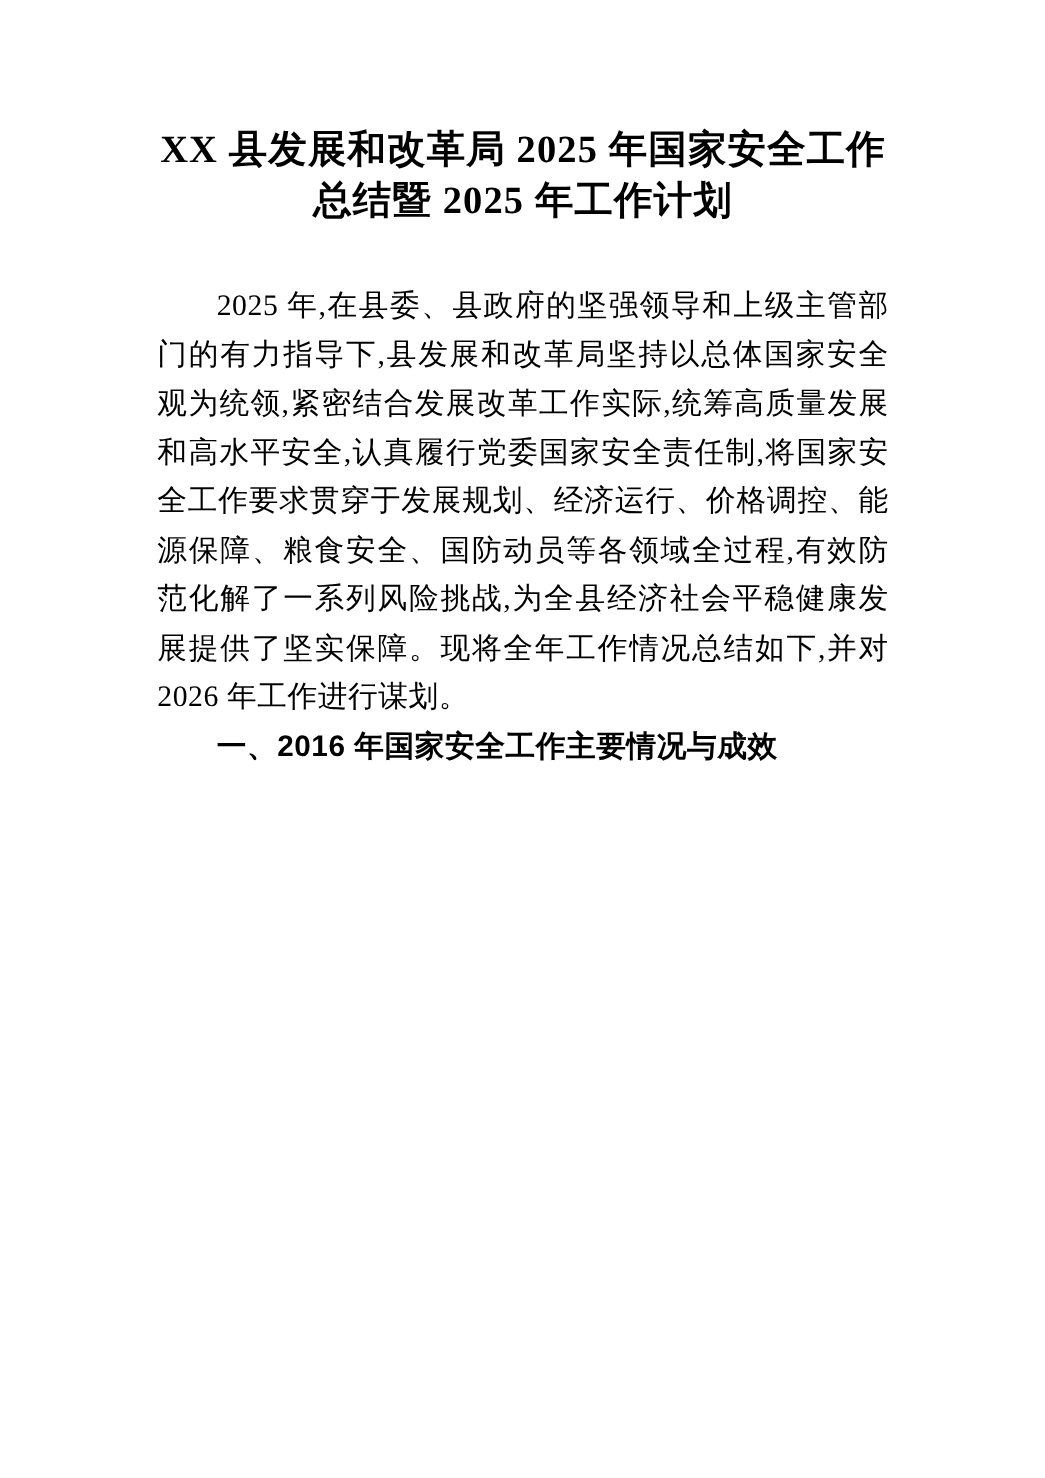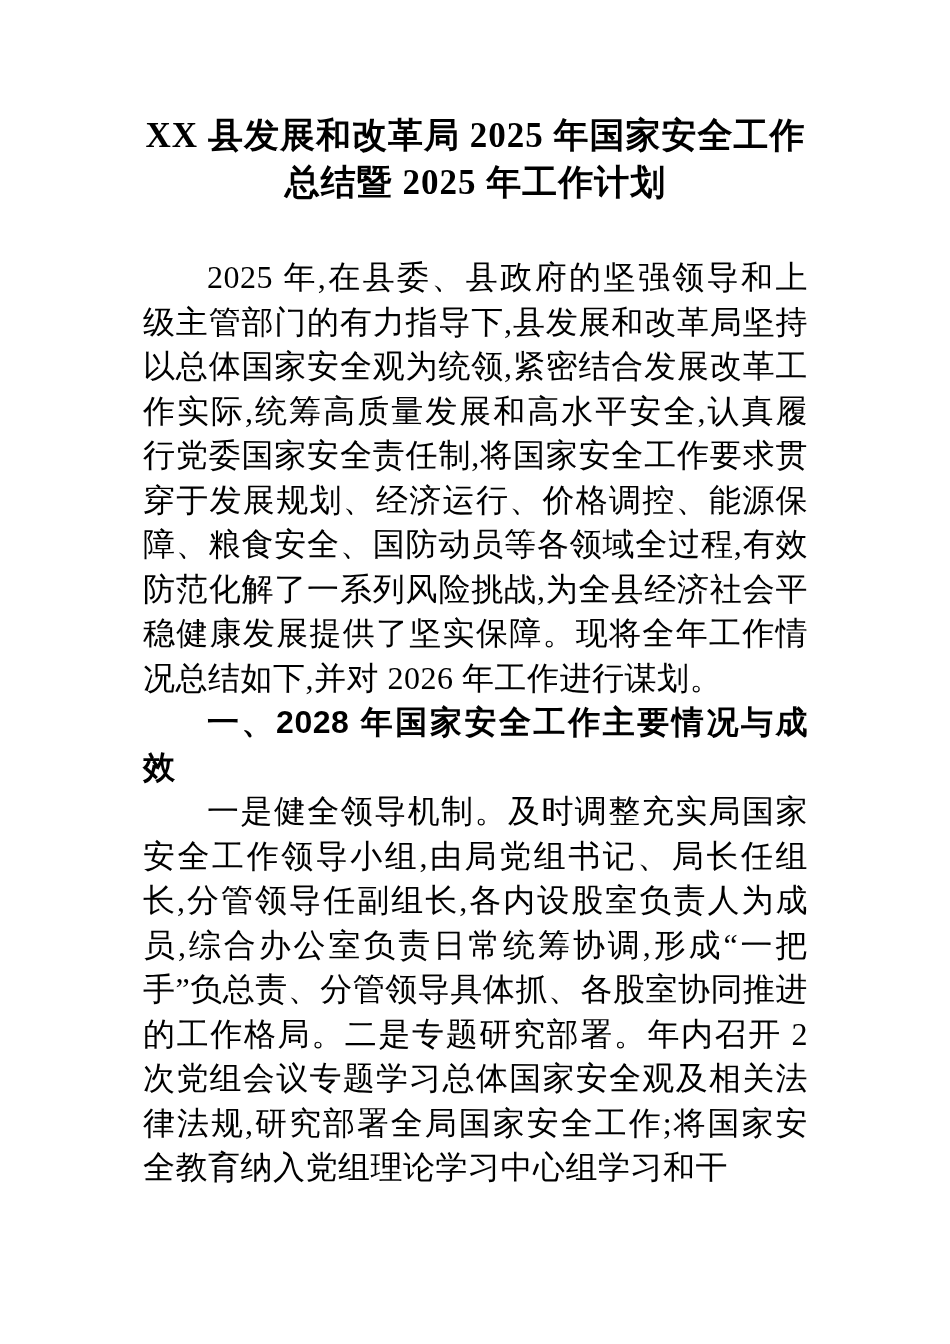--- a/index.html
+++ b/index.html
@@ -24,21 +24,21 @@
     font-size: 35px;
     line-height: 47px;
     font-family: "Liberation Serif", "DejaVu Serif", serif;
     letter-spacing: 1px;
   }
   .doc-body {
     margin-top: 49px;
   }
   .para {
     margin: 0;
-    font-size: 32px;
+    font-size: 27px;
     line-height: 44.5px;
     text-indent: 2em;
     text-align: justify;
     font-weight: 400;
     letter-spacing: 0.5px;
   }
   .para.section-heading {
     font-family: "Liberation Sans", "DejaVu Sans", sans-serif;
     font-weight: 700;
     letter-spacing: 0.5px;
@@ -56,21 +56,20 @@
 
   <div class="doc-title">
     <div>XX 县发展和改革局 2025 年国家安全工作</div>
     <div>总结暨 2025 年工作计划</div>
   </div>
 
   <div class="doc-body">
 
     <p class="para">2025 年,在县委、县政府的坚强领导和上级主管部门的有力指导下,县发展和改革局坚持以总体国家安全观为统领,紧密结合发展改革工作实际,统筹高质量发展和高水平安全,认真履行党委国家安全责任制,将国家安全工作要求贯穿于发展规划、经济运行、价格调控、能源保障、粮食安全、国防动员等各领域全过程,有效防范化解了一系列风险挑战,为全县经济社会平稳健康发展提供了坚实保障。现将全年工作情况总结如下,并对 2026 年工作进行谋划。</p>
 
-    <p class="para section-heading">一、2028 年国家安全工作主要情况与成效</p>
+    <p class="para section-heading">一、2016 年国家安全工作主要情况与成效</p>
 
 
 
-    <p class="para">一是健全领导机制。及时调整充实局国家安全工作领导小组,由局党组书记、局长任组长,分管领导任副组长,各内设股室负责人为成员,综合办公室负责日常统筹协调,形成“一把手”负总责、分管领导具体抓、各股室协同推进的工作格局。二是专题研究部署。年内召开 2 次党组会议专题学习总体国家安全观及相关法律法规,研究部署全局国家安全工作;将国家安全教育纳入党组理论学习中心组学习和干</p>
 
   </div>
 
 </div>
 
 </body></html>

